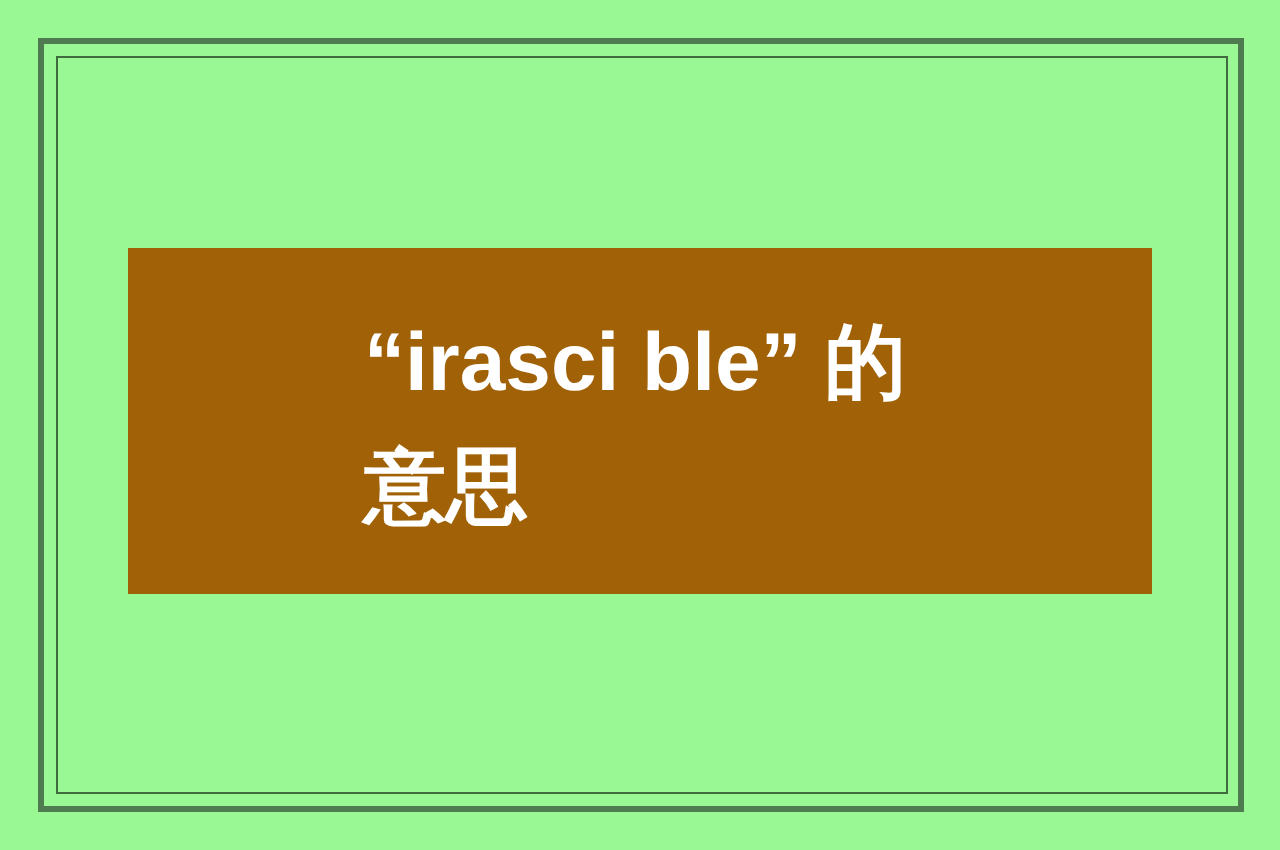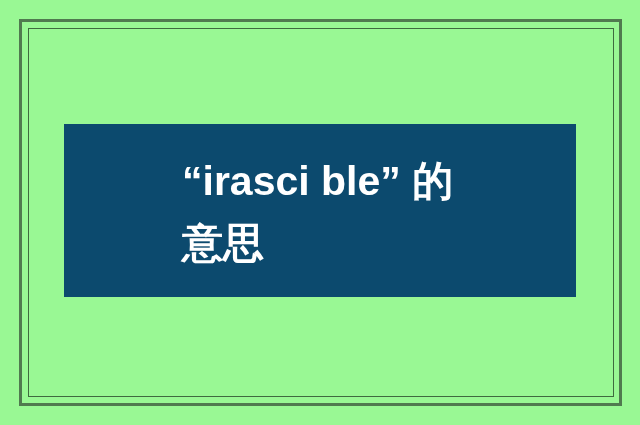--- a/index.html
+++ b/index.html
@@ -74,18 +74,18 @@
 </style>
 </head>
 <body>
 
 <div id="canvas" style="background: rgb(153, 248, 148);">
 
   <div class="frame-outer" style="border-color: rgb(80, 122, 79);"></div>
 
   <div class="frame-inner" style="border-color: rgb(63, 107, 63);"></div>
 
-  <div class="title-panel" style="background: #0c4a6e;">
+  <div class="title-panel" style="background: #a16207;">
     <div class="title-text" style="color: rgb(255, 255, 255);">“irasci
 ble” 的意思</div>
   </div>
 
 </div>
 
 </body></html>

